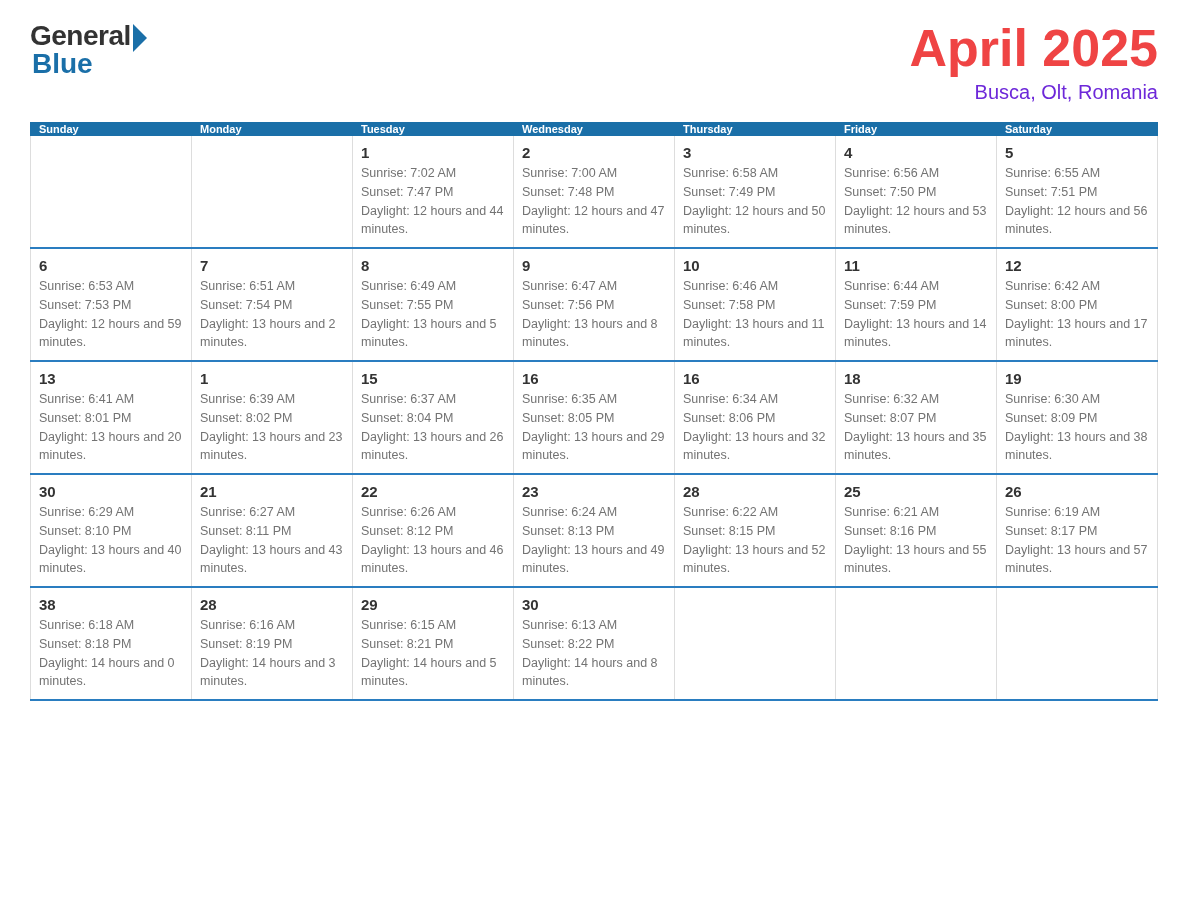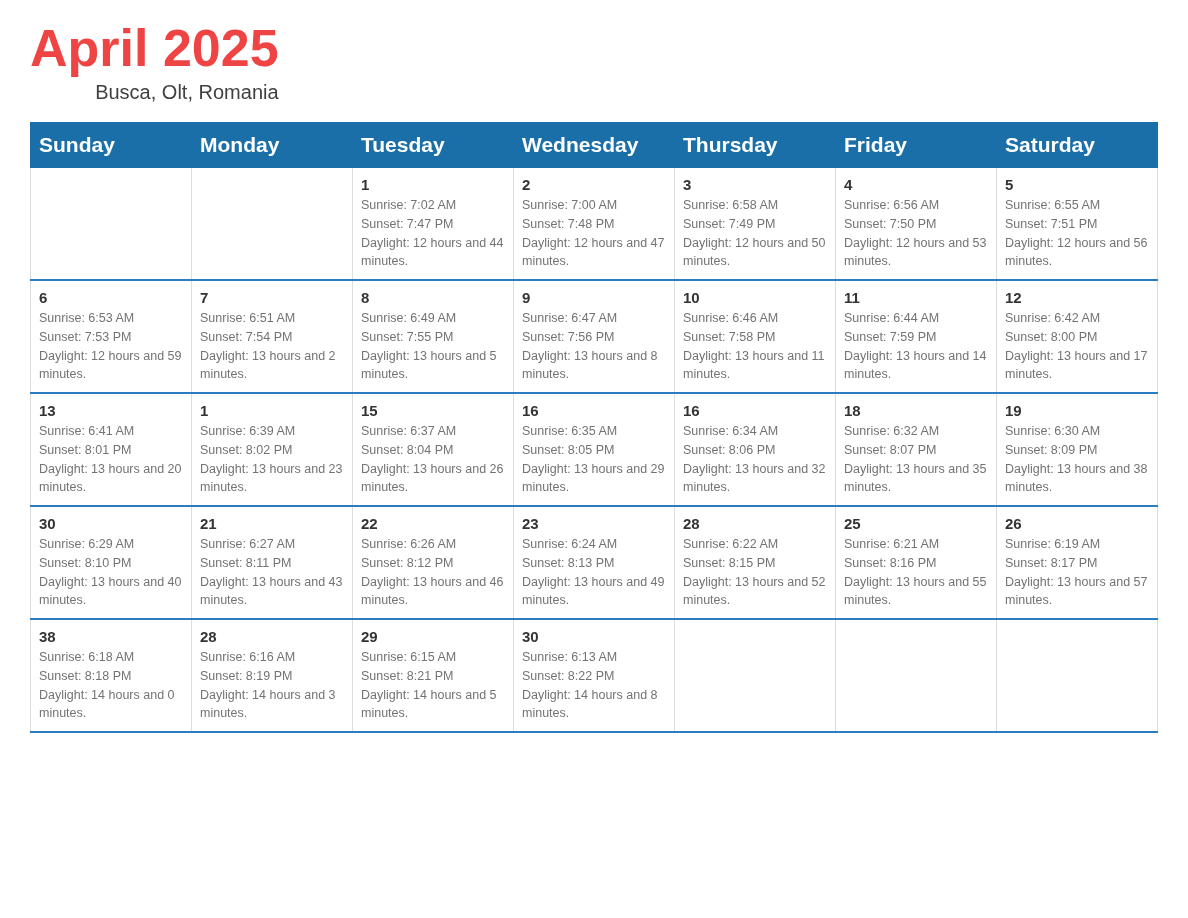--- a/index.html
+++ b/index.html
@@ -52,36 +52,36 @@
       text-align: right;
     }
     .title-block h1 {
       font-size: 52px;
       font-weight: bold;
       color: #ef4444;
       line-height: 1.1;
     }
     .title-block .subtitle {
       font-size: 20px;
-      color: #404040;
+      color: #6d28d9;
       margin-top: 4px;
       text-align: right;
     }
     table {
       width: 100%;
       border-collapse: collapse;
       table-layout: fixed;
     }
     thead tr {
       background-color: #1a6fa8;
       color: #fff;
     }
     thead th {
-      padding: 10px 8px;
-      font-size: 21px;
+      padding: 0 8px;
+      font-size: 11px;
       font-weight: bold;
       text-align: left;
       border: 1px solid #1a6fa8;
     }
     tbody tr {
       border-bottom: 2px solid #2a7dc0;
     }
     tbody td {
       padding: 8px 8px;
       font-size: 13px;
@@ -102,20 +102,27 @@
     .day-info {
       font-size: 12.5px;
       line-height: 1.5;
       color: #737373;
     }
   </style>
 </head>
 <body>
 
 <div class="header">
+  <div class="logo">
+    <div class="logo-top">
+      <span class="logo-general">General</span>
+      <div class="logo-arrow"></div>
+    </div>
+    <span class="logo-blue">Blue</span>
+  </div>
   <div class="title-block">
     <h1>April 2025</h1>
     <div class="subtitle">Busca, Olt, Romania</div>
   </div>
 </div>
 
 <table>
   <thead>
     <tr>
     <th>Sunday</th>

